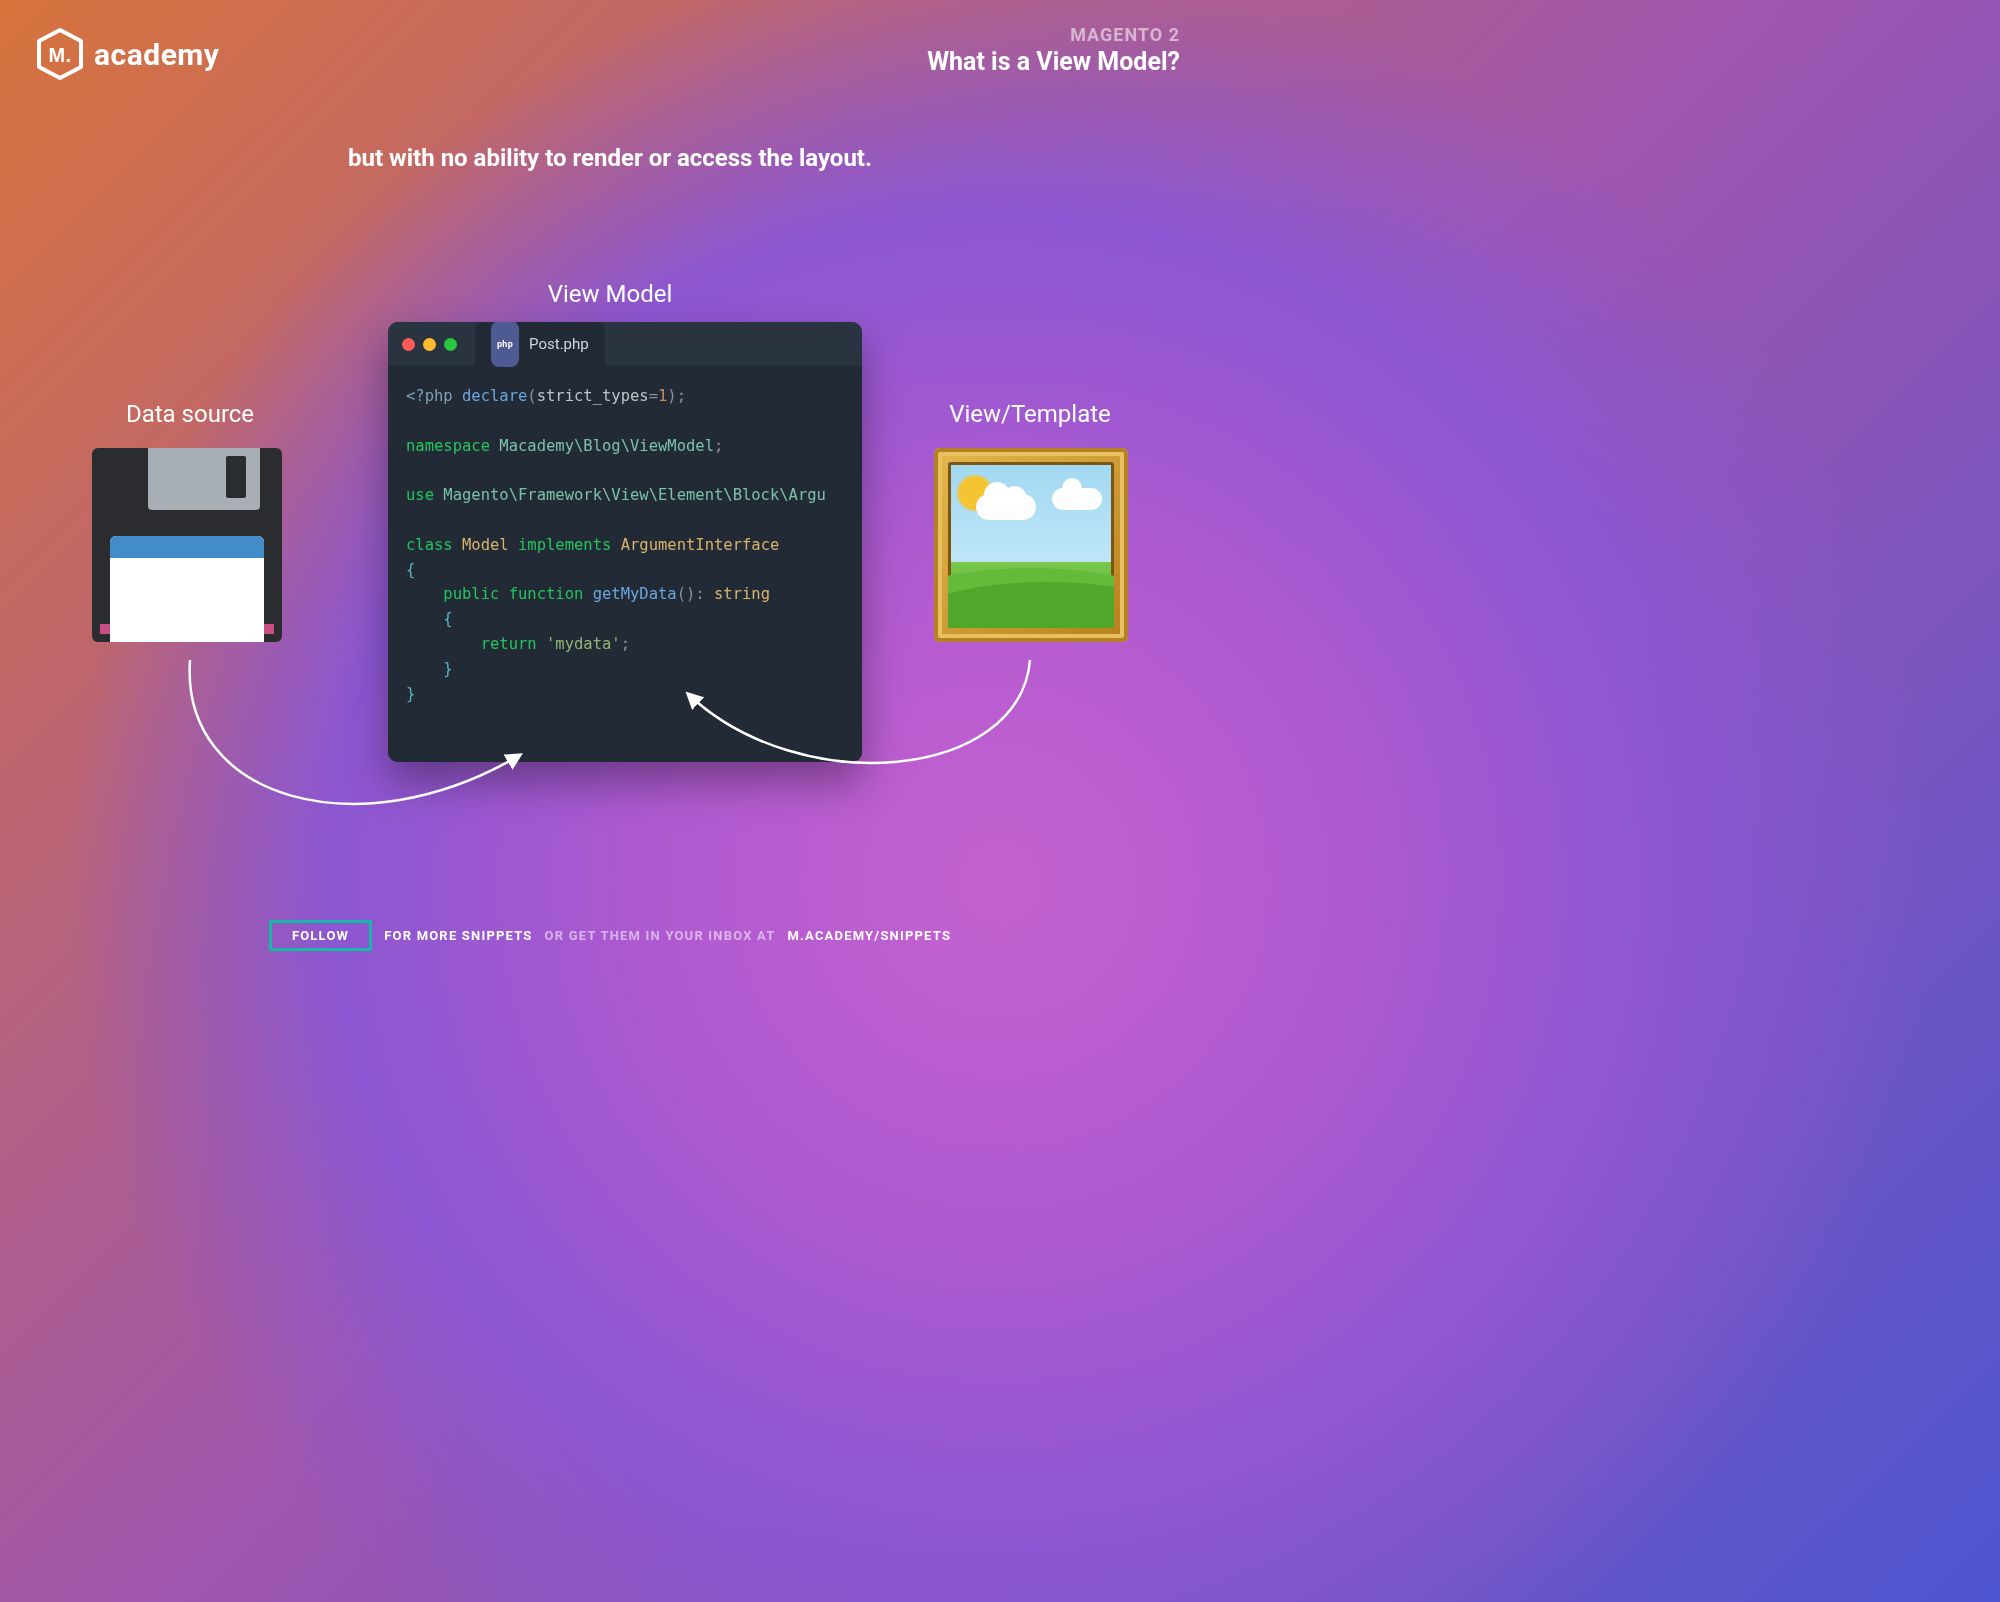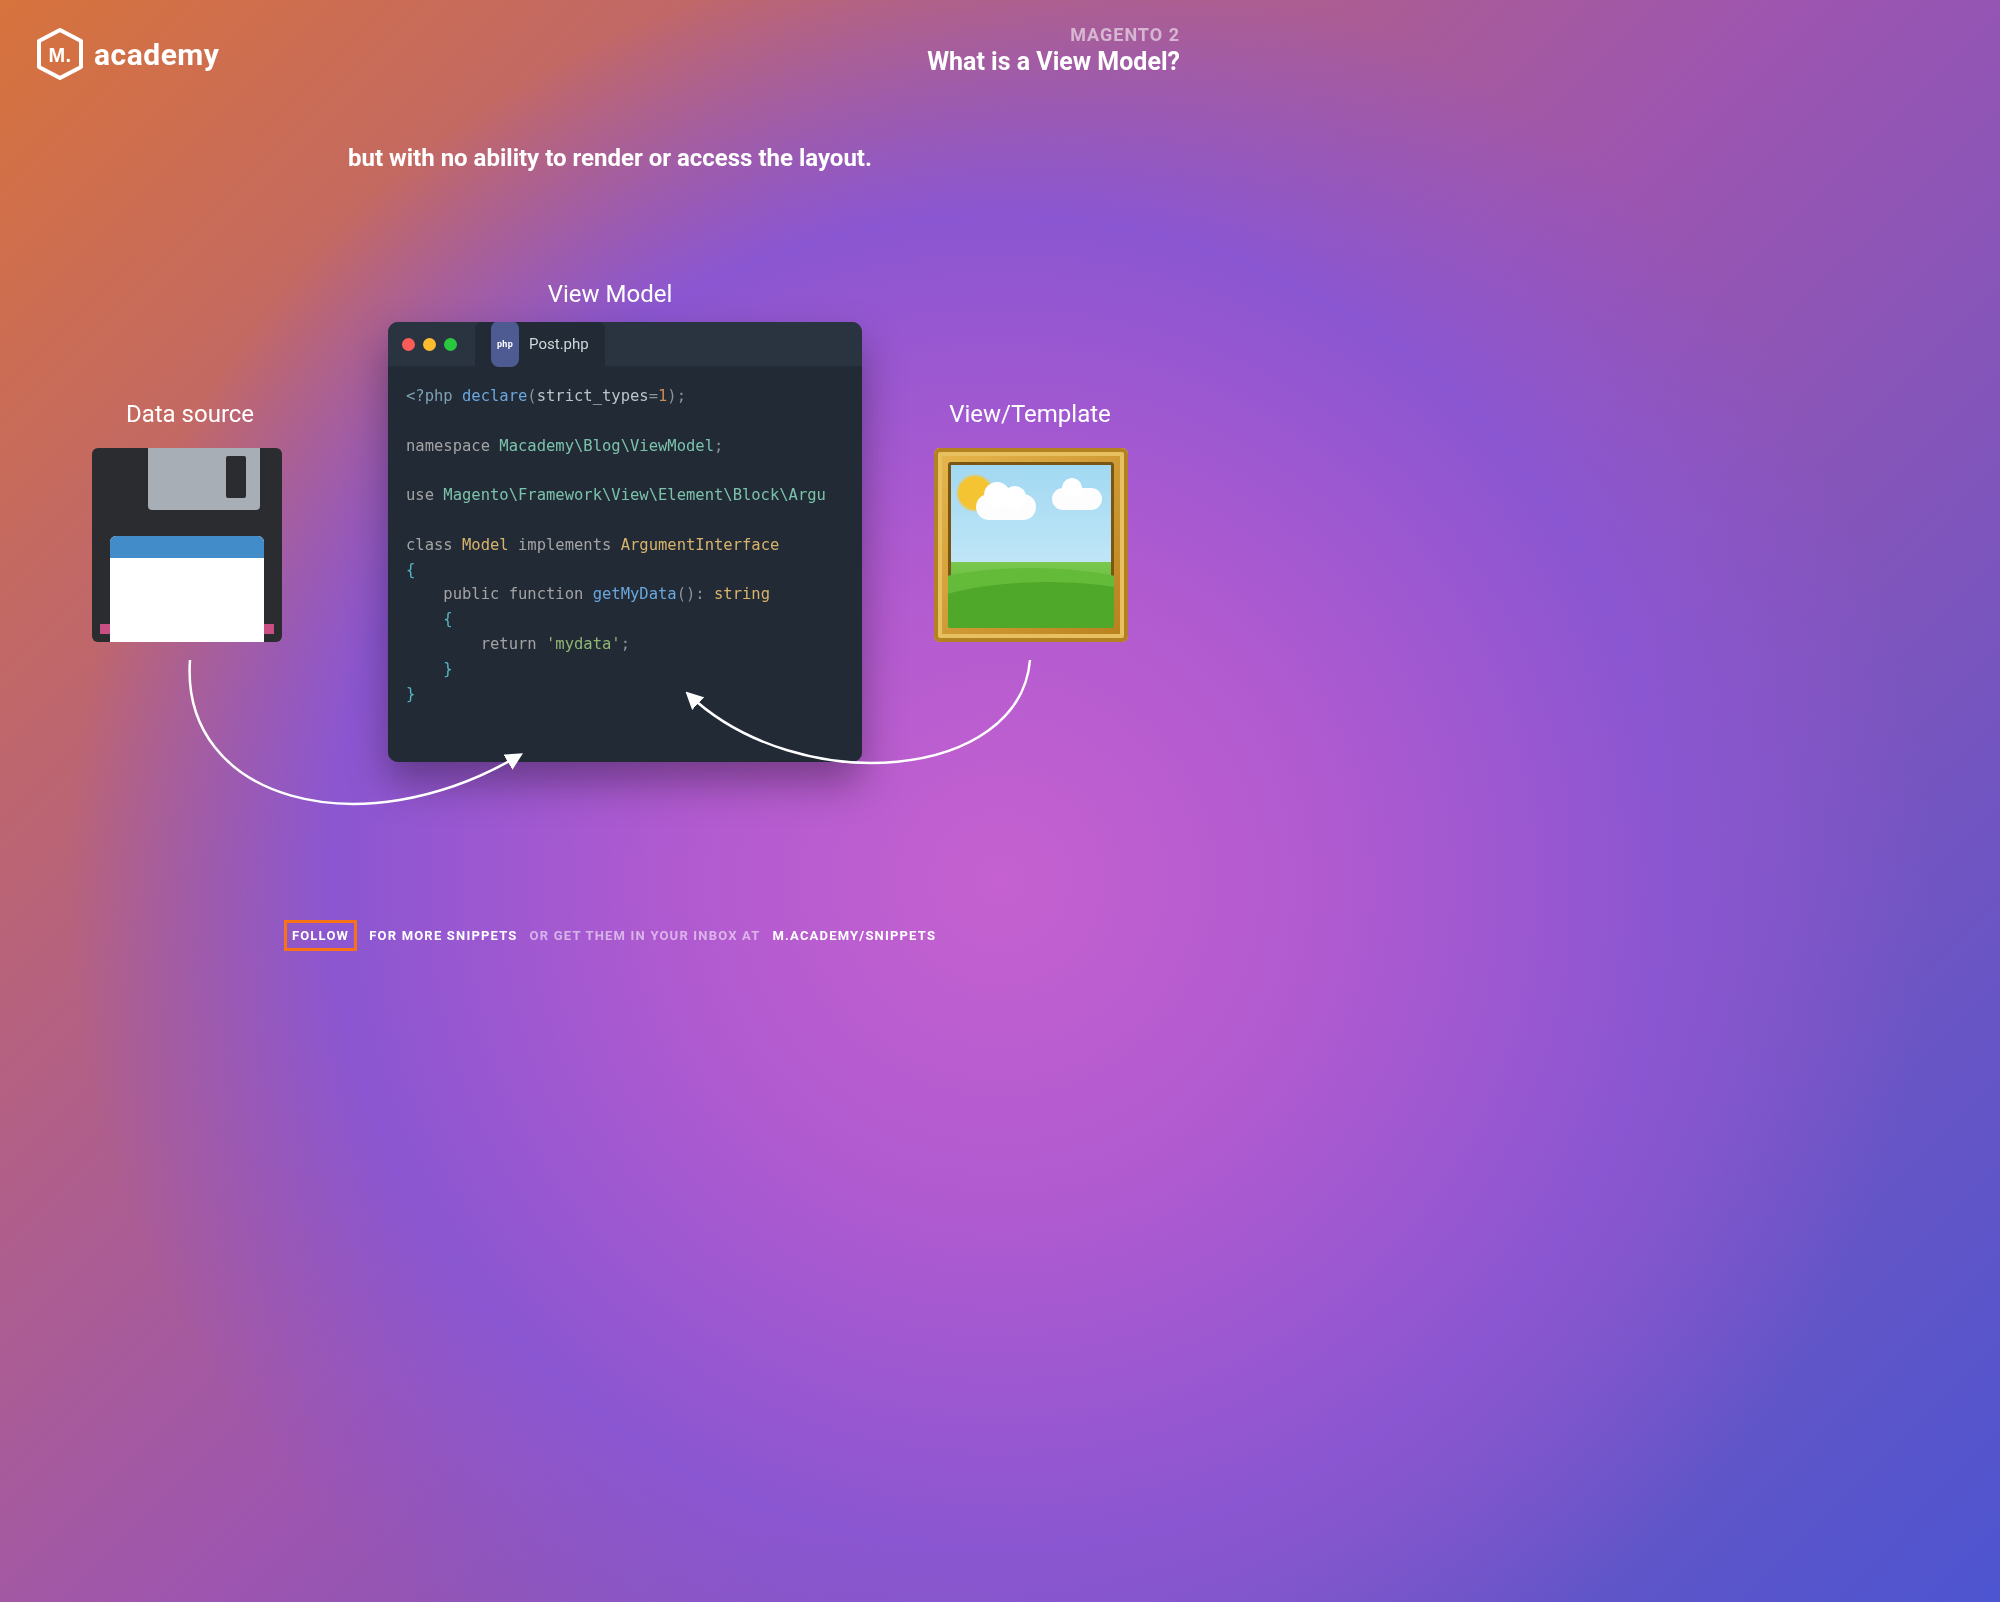--- a/index.html
+++ b/index.html
@@ -171,21 +171,21 @@
     padding: 18px 18px;
     font-family: "SF Mono", Menlo, Consolas, monospace;
     font-size: 15.5px;
     line-height: 1.6;
     white-space: pre;
     color: #bcc3c9;
     height: calc(100% - 44px);
     overflow: hidden;
   }
   .c-tag { color:#7da0b3; }
-  .c-kw  { color:#a3a3a3;margin-top:6px; }
+  .c-kw  { color:#22c55e;margin-top:6px; }
   .c-fn  { color:#6aa7dd; }
   .c-cls { color:#d8b46b; }
   .c-ns  { color:#7bc2ab; }
   .c-str { color:#8fb573; }
   .c-num { color:#c98a56; }
   .c-br  { color:#56b6c2; }
   .c-pn  { color:#8a939b; }
 
   
   .arrows {
@@ -203,22 +203,22 @@
     display: flex;
     justify-content: center;
     align-items: center;
     gap: 12px;
     font-size: 13px;
     font-weight: 700;
     letter-spacing: 1.2px;
     color: #fff;
   }
   .follow-box {
-    border: 3px solid #f97316;
-    padding: 5px 5px;
+    border: 3px solid #14b8a6;
+    padding: 5px 20px;
   }
   .dim { color: rgba(255,255,255,0.55); font-weight:700; }
 </style>
 </head>
 <body>
 
 <div class="logo">
   <svg width="48" height="52" viewBox="0 0 48 52">
     <polygon points="24,2 45,13 45,39 24,50 3,39 3,13" fill="none" stroke="#fff" stroke-width="4" stroke-linejoin="round"></polygon>
     <text x="24" y="34" text-anchor="middle" fill="#fff" font-family="Arial" font-weight="700" font-size="20">M.</text>

